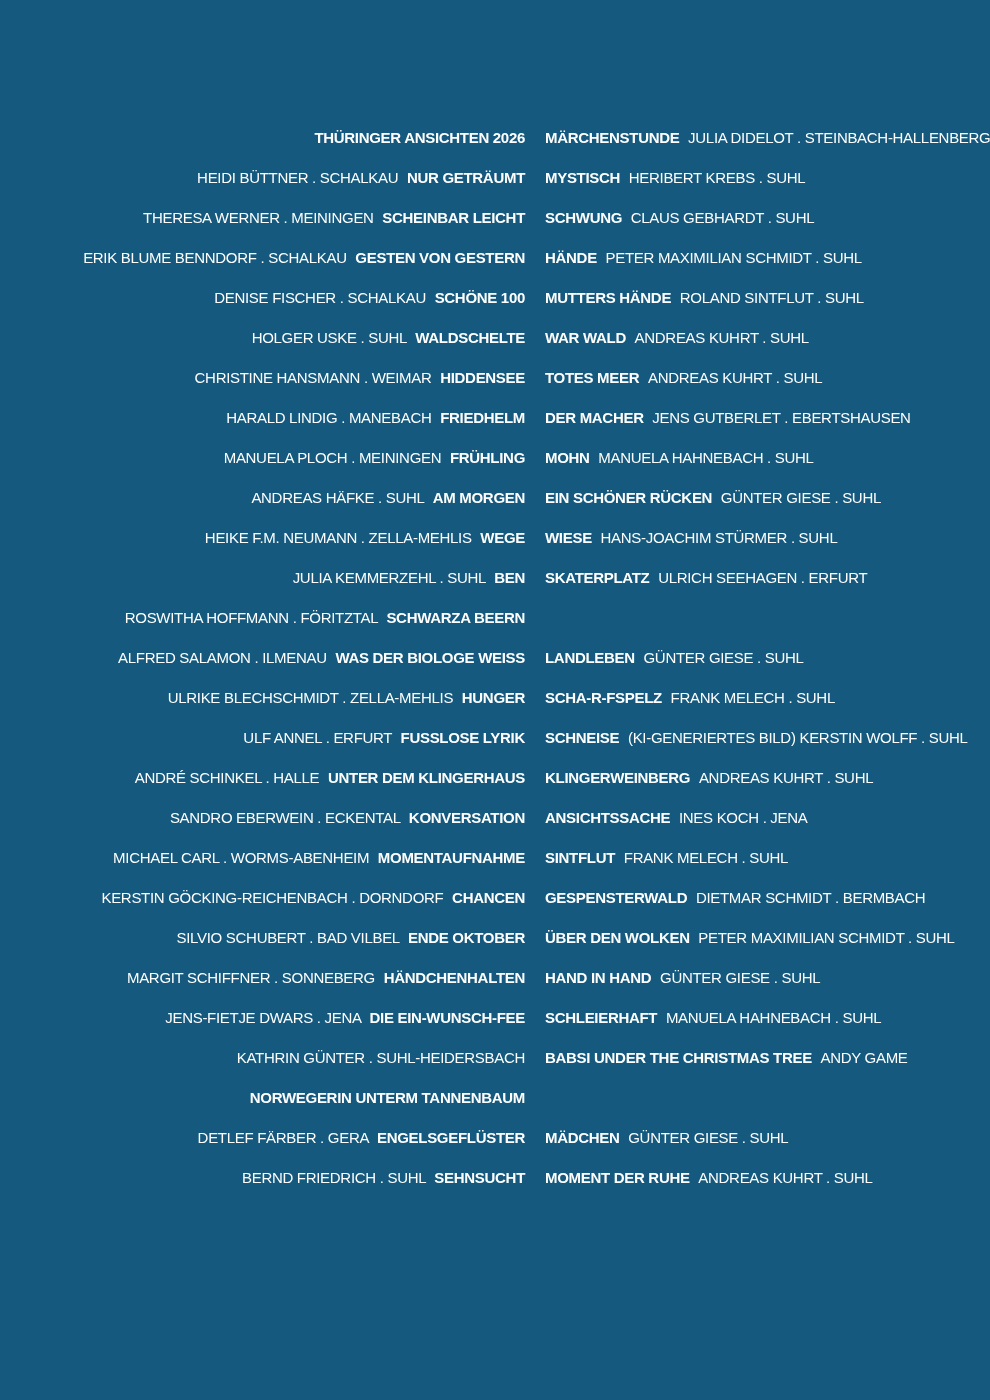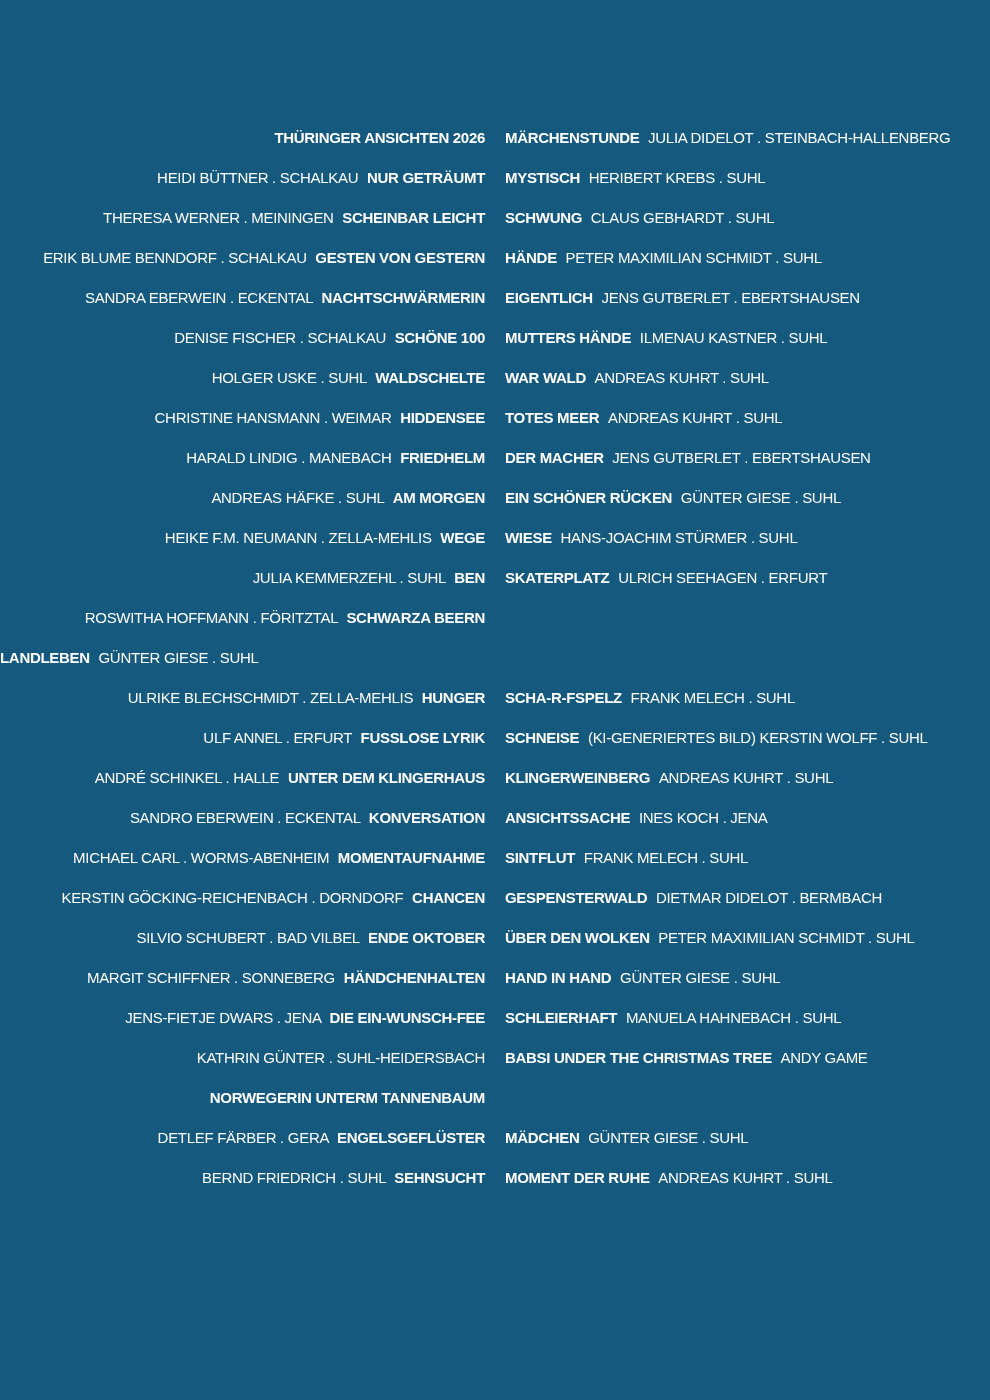--- a/index.html
+++ b/index.html
@@ -41,21 +41,21 @@
   }
   .t { font-weight: bold; }
   .n { font-weight: normal; }
   .cell span:empty { display: none; }
   .cell-left .n:not(:empty) + .t { margin-left: 0.32em; text-align: center; }
   .cell-right .t:not(:empty) + .n { margin-left: 0.32em; }
 </style>
 </head>
 <body style="background: rgb(21, 90, 126);">
 
-<div class="list" id="credits-list" style="color: rgb(255, 255, 255);">
+<div class="list" id="credits-list" style="color: rgb(255, 255, 255); margin-left: 40px;">
   <div class="row">
     <div class="cell cell-left">
       
       <span class="t">THÜRINGER ANSICHTEN 2026</span>
     </div>
     <div class="cell cell-right">
       <span class="t">MÄRCHENSTUNDE</span>
       <span class="n">JULIA DIDELOT . STEINBACH-HALLENBERG</span>
     </div>
   </div>
@@ -87,39 +87,29 @@
     <div class="cell cell-left">
       <span class="n">ERIK BLUME BENNDORF . SCHALKAU</span>
       <span class="t">GESTEN VON GESTERN</span>
     </div>
     <div class="cell cell-right">
       <span class="t">HÄNDE</span>
       <span class="n">PETER MAXIMILIAN SCHMIDT . SUHL</span>
     </div>
   </div>
 
-  <div class="row">
-    <div class="cell cell-left">
-      <span class="n">SANDRA EBERWEIN . ECKENTAL</span>
-      <span class="t">NACHTSCHWÄRMERIN</span>
-    </div>
-    <div class="cell cell-right">
-      <span class="t">EIGENTLICH</span>
-      <span class="n">JENS GUTBERLET . EBERTSHAUSEN</span>
-    </div>
-  </div>
 
   <div class="row">
     <div class="cell cell-left">
       <span class="n">DENISE FISCHER . SCHALKAU</span>
       <span class="t">SCHÖNE 100</span>
     </div>
     <div class="cell cell-right">
       <span class="t">MUTTERS HÄNDE</span>
-      <span class="n">ILMENAU KASTNER . SUHL</span>
+      <span class="n">ROLAND SINTFLUT . SUHL</span>
     </div>
   </div>
 
   <div class="row">
     <div class="cell cell-left">
       <span class="n">HOLGER USKE . SUHL</span>
       <span class="t">WALDSCHELTE</span>
     </div>
     <div class="cell cell-right">
       <span class="t">WAR WALD</span>
@@ -142,20 +132,30 @@
     <div class="cell cell-left">
       <span class="n">HARALD LINDIG . MANEBACH</span>
       <span class="t">FRIEDHELM</span>
     </div>
     <div class="cell cell-right">
       <span class="t">DER MACHER</span>
       <span class="n">JENS GUTBERLET . EBERTSHAUSEN</span>
     </div>
   </div>
 
+  <div class="row">
+    <div class="cell cell-left">
+      <span class="n">MANUELA PLOCH . MEININGEN</span>
+      <span class="t">FRÜHLING</span>
+    </div>
+    <div class="cell cell-right">
+      <span class="t">MOHN</span>
+      <span class="n">MANUELA HAHNEBACH . SUHL</span>
+    </div>
+  </div>
 
   <div class="row">
     <div class="cell cell-left">
       <span class="n">ANDREAS HÄFKE . SUHL</span>
       <span class="t">AM MORGEN</span>
     </div>
     <div class="cell cell-right">
       <span class="t">EIN SCHÖNER RÜCKEN</span>
       <span class="n">GÜNTER GIESE . SUHL</span>
     </div>
@@ -184,20 +184,24 @@
   </div>
 
   <div class="row">
     <div class="cell cell-left">
       <span class="n">ROSWITHA HOFFMANN . FÖRITZTAL</span>
       <span class="t">SCHWARZA BEERN</span>
     </div>
   </div>
 
   <div class="row">
+    <div class="cell cell-left">
+      <span class="n">ALFRED SALAMON . ILMENAU</span>
+      <span class="t">WAS DER BIOLOGE WEISS</span>
+    </div>
     <div class="cell cell-right">
       <span class="t">LANDLEBEN</span>
       <span class="n">GÜNTER GIESE . SUHL</span>
     </div>
   </div>
 
   <div class="row">
     <div class="cell cell-left">
       <span class="n">ULRIKE BLECHSCHMIDT . ZELLA-MEHLIS</span>
       <span class="t">HUNGER</span>
@@ -252,21 +256,21 @@
     </div>
   </div>
 
   <div class="row">
     <div class="cell cell-left">
       <span class="n">KERSTIN GÖCKING-REICHENBACH . DORNDORF</span>
       <span class="t">CHANCEN</span>
     </div>
     <div class="cell cell-right">
       <span class="t">GESPENSTERWALD</span>
-      <span class="n">DIETMAR DIDELOT . BERMBACH</span>
+      <span class="n">DIETMAR SCHMIDT . BERMBACH</span>
     </div>
   </div>
 
   <div class="row">
     <div class="cell cell-left">
       <span class="n">SILVIO SCHUBERT . BAD VILBEL</span>
       <span class="t">ENDE OKTOBER</span>
     </div>
     <div class="cell cell-right">
       <span class="t">ÜBER DEN WOLKEN</span>

